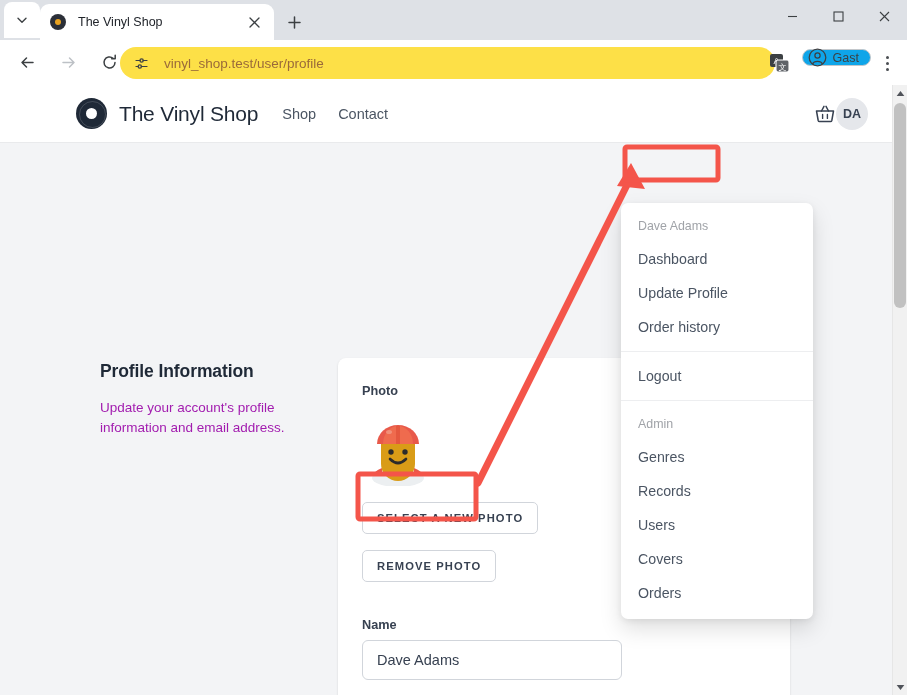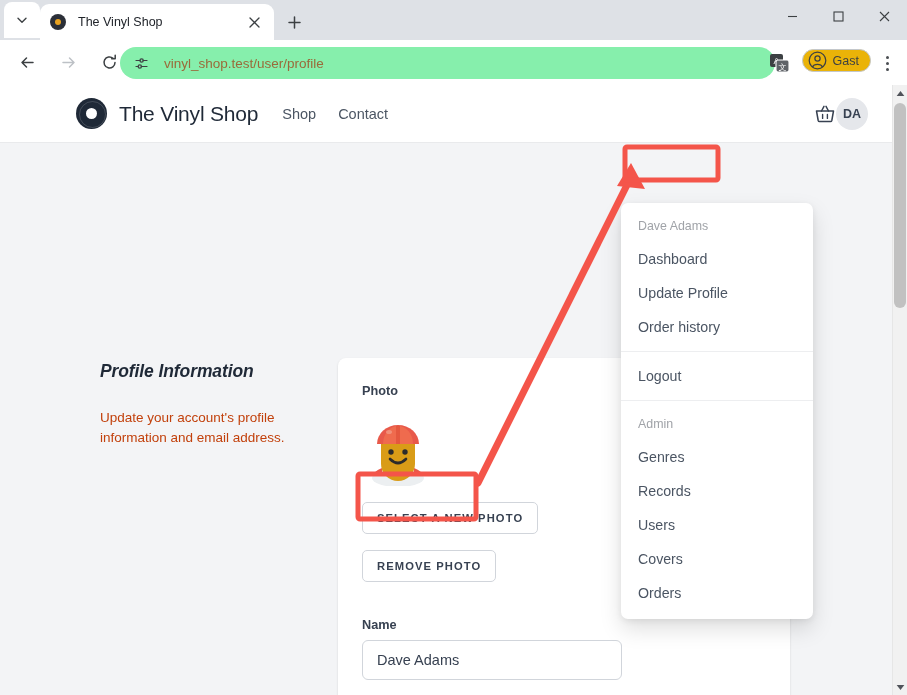--- a/index.html
+++ b/index.html
@@ -76,43 +76,43 @@
   }
   .navbtn {
     width: 32px; height: 32px; margin-left: 9px;
     display: flex; align-items: center; justify-content: center;
     border-radius: 50%; cursor: pointer;
   }
   .navbtn.first { margin-left: 11px; }
   .omnibox {
     position: absolute; left: 120px; top: 7px;
     width: 655px; height: 32px;
-    background: #86efac; border-radius: 16px;
+    background: #fde047; border-radius: 16px;
     display: flex; align-items: center; padding: 0 8px;
     cursor: text;
   }
   .omni-icon {
     width: 26px; height: 26px; border-radius: 50%;
     display: flex; align-items: center; justify-content: center;
     flex: 0 0 auto; cursor: pointer;
   }
   .omni-url {
     margin-left: 10px; font-size: 13.5px; color: #9a6a3a;
     white-space: nowrap;
   }
   .translate-btn {
     position: absolute; right: 115px; top: 11px;
     width: 24px; height: 24px; cursor: pointer;
   }
   .profile-pill {
     position: absolute; right: 36px; top: 9px;
-    height: 23px; padding: 0 11px 0 5px;
+    height: 17px; padding: 0 11px 0 5px;
     border: 1px solid #c3c7cb; border-radius: 15px;
     display: flex; align-items: center; gap: 6px;
-    cursor: pointer; background: #eab308;
+    cursor: pointer; background: #0ea5e9;
   }
   .profile-pill span { font-size: 12.5px; color: #3c4043; }
   .kebab {
     position: absolute; right: 8px; top: 10px;
     width: 24px; height: 26px;
     display: flex; flex-direction: column; align-items: center;
     justify-content: center; gap: 3px; cursor: pointer;
   }
   .kebab i { width: 3px; height: 3px; border-radius: 50%; background: #4a4e52; }
 
@@ -166,26 +166,26 @@
     font-size: 12.5px; font-weight: 600; cursor: pointer;
   }
 
   
   .content { position: relative; padding: 40px 0 0 0; }
   .section-label {
     position: absolute; left: 100px; top: 218px;
     width: 215px;
   }
   .section-label h2 {
-    font-size: 17.5px; font-style: italic; font-weight: 700;
+    font-size: 17.5px; font-weight: 700;
     color: #1f2937; letter-spacing: -0.1px;
   }
   .section-label p {
-    margin-top: 26px; font-size: 13.5px; line-height: 1.5;
-    color: #c2410c;
+    margin-top: 16px; font-size: 13.5px; line-height: 1.5;
+    color: #a21caf;
   }
 
   .card {
     position: absolute; left: 338px; top: 215px;
     width: 452px;
     background: #fff;
     border-radius: 8px;
     box-shadow: 0 1px 3px rgba(0,0,0,0.08), 0 1px 2px rgba(0,0,0,0.05);
     overflow: hidden;
   }

